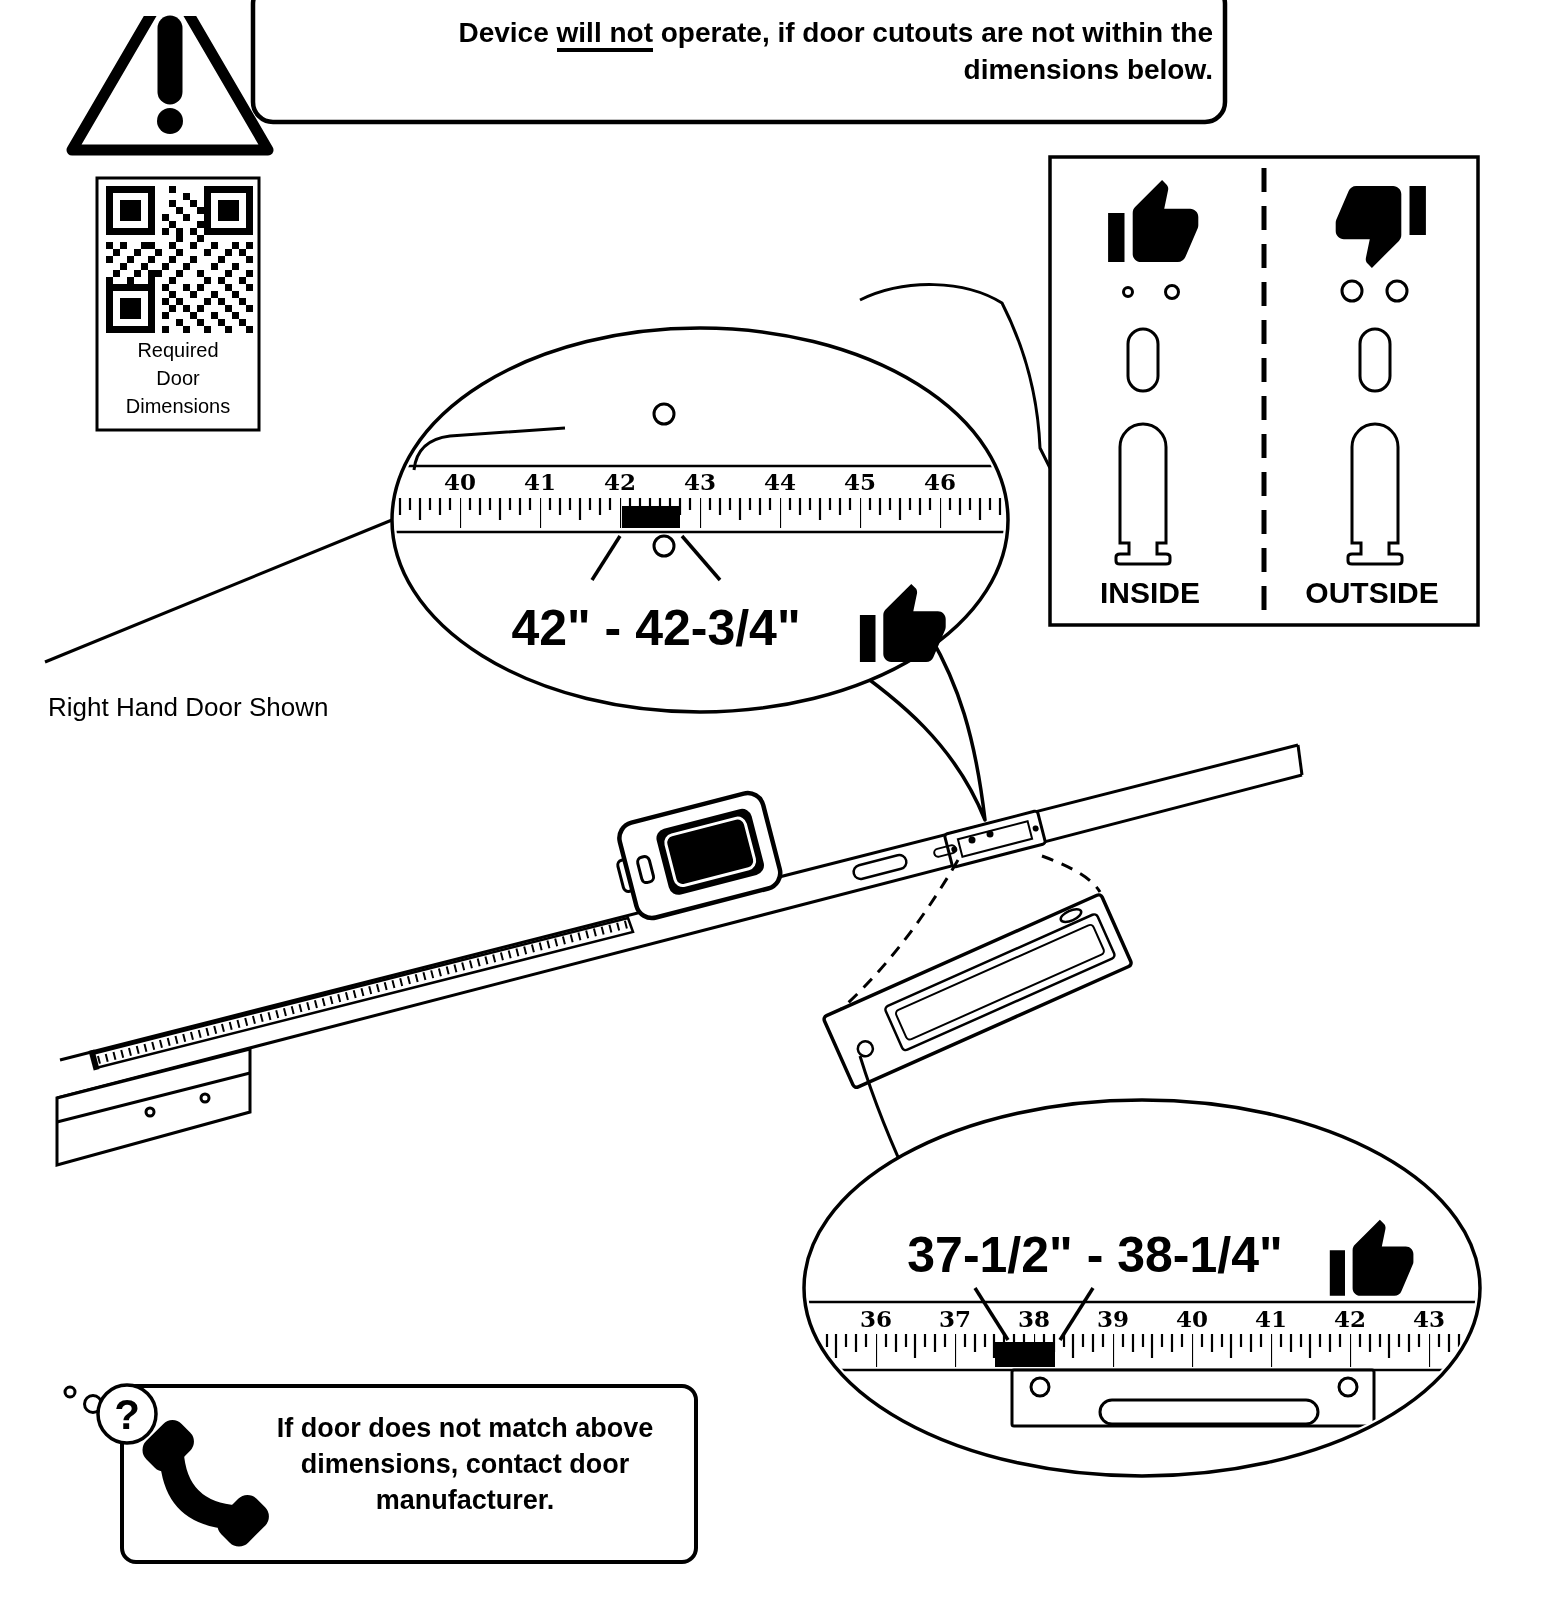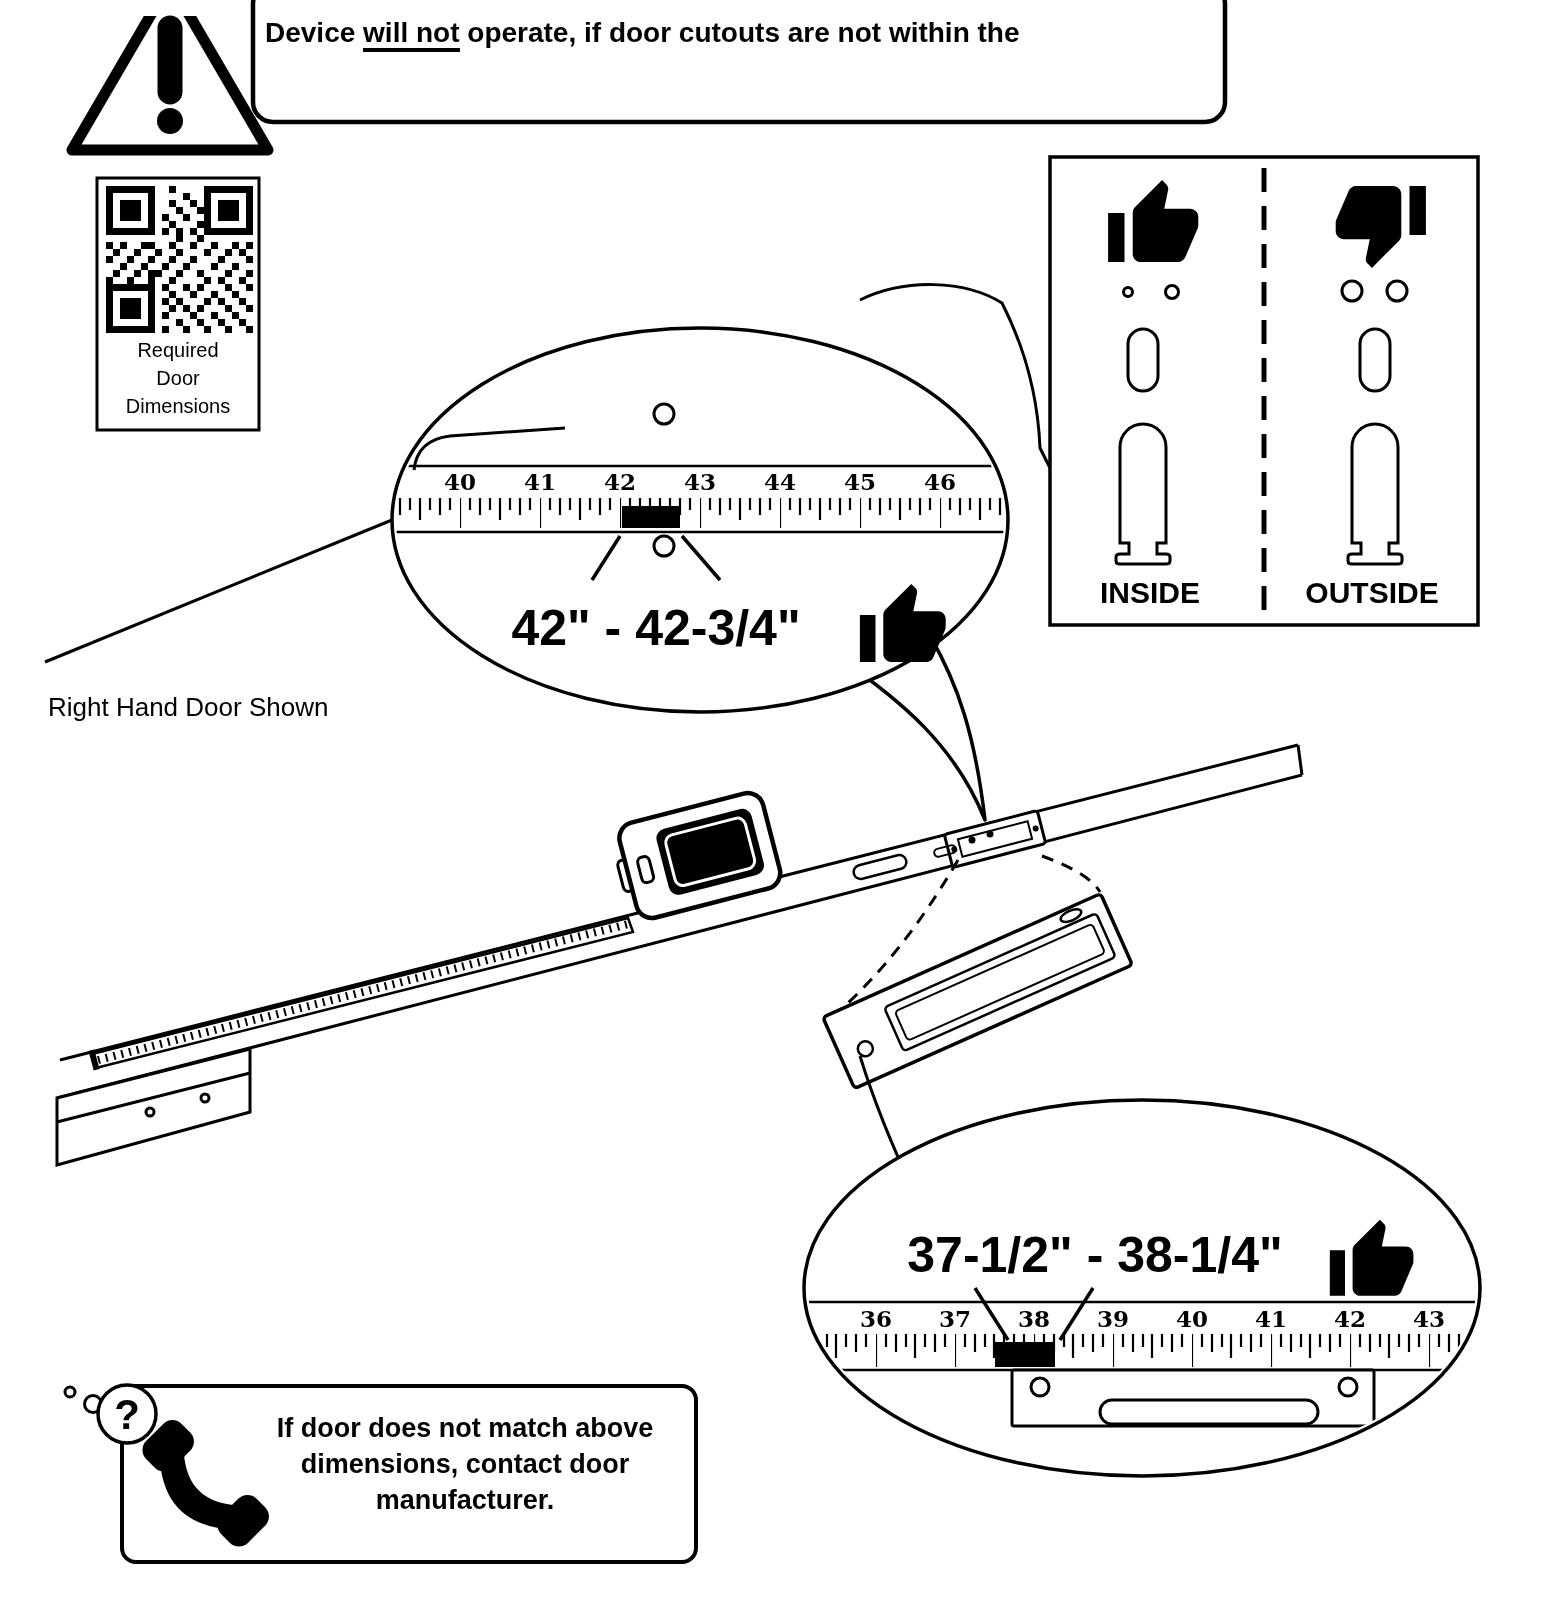--- a/index.html
+++ b/index.html
@@ -1,19 +1,19 @@
 <!DOCTYPE html>
 <html><head>
 <meta charset="utf-8">
 <style>
   html,body{margin:0;padding:0;background:#fff;}
   .page{position:relative;width:1563px;height:1608px;background:#fff;overflow:hidden;
         font-family:"Liberation Sans",sans-serif;color:#000;}
   .page svg{position:absolute;left:0;top:0;}
-  .warn-text{position:absolute;left:265px;top:14px;width:948px;text-align:left;
+  .warn-text{position:absolute;left:265px;top:14px;width:948px;text-align:right;
              font-weight:bold;font-size:28px;line-height:37px;}
   .warn-text .u{border-bottom:4px solid #000;padding-bottom:0px;}
   text{fill:#000;}
   .rnum{font:bold 23px "DejaVu Serif",serif;text-anchor:middle;}
   .dim{font:bold 50px "Liberation Sans",sans-serif;text-anchor:middle;}
   .panel-label{font:bold 30px "Liberation Sans",sans-serif;text-anchor:middle;}
   .qr-label{font:20px "Liberation Sans",sans-serif;text-anchor:middle;}
   .contact-line{font:bold 27px "Liberation Sans",sans-serif;text-anchor:middle;}
   .door-note{font:26px "Liberation Sans",sans-serif;}
   .qmark{font:bold 42px "Liberation Sans",sans-serif;text-anchor:middle;}
@@ -209,15 +209,16 @@
     </g>
     <circle cx="70" cy="1392" r="5" fill="#fff" stroke="#000" stroke-width="3"></circle>
     <circle cx="93" cy="1404" r="8.5" fill="#fff" stroke="#000" stroke-width="3"></circle>
     <circle cx="127" cy="1414" r="29" fill="#fff" stroke="#000" stroke-width="3.5"></circle>
     <text class="qmark" x="127" y="1429">?</text>
   </g>
 </svg>
 
 <div class="warn-text">
   <div><span>Device </span><span class="u">will not</span><span> operate, if door cutouts are not within the</span></div>
+  <div>dimensions below.</div>
 </div>
 
 </div>
 
 </body></html>

